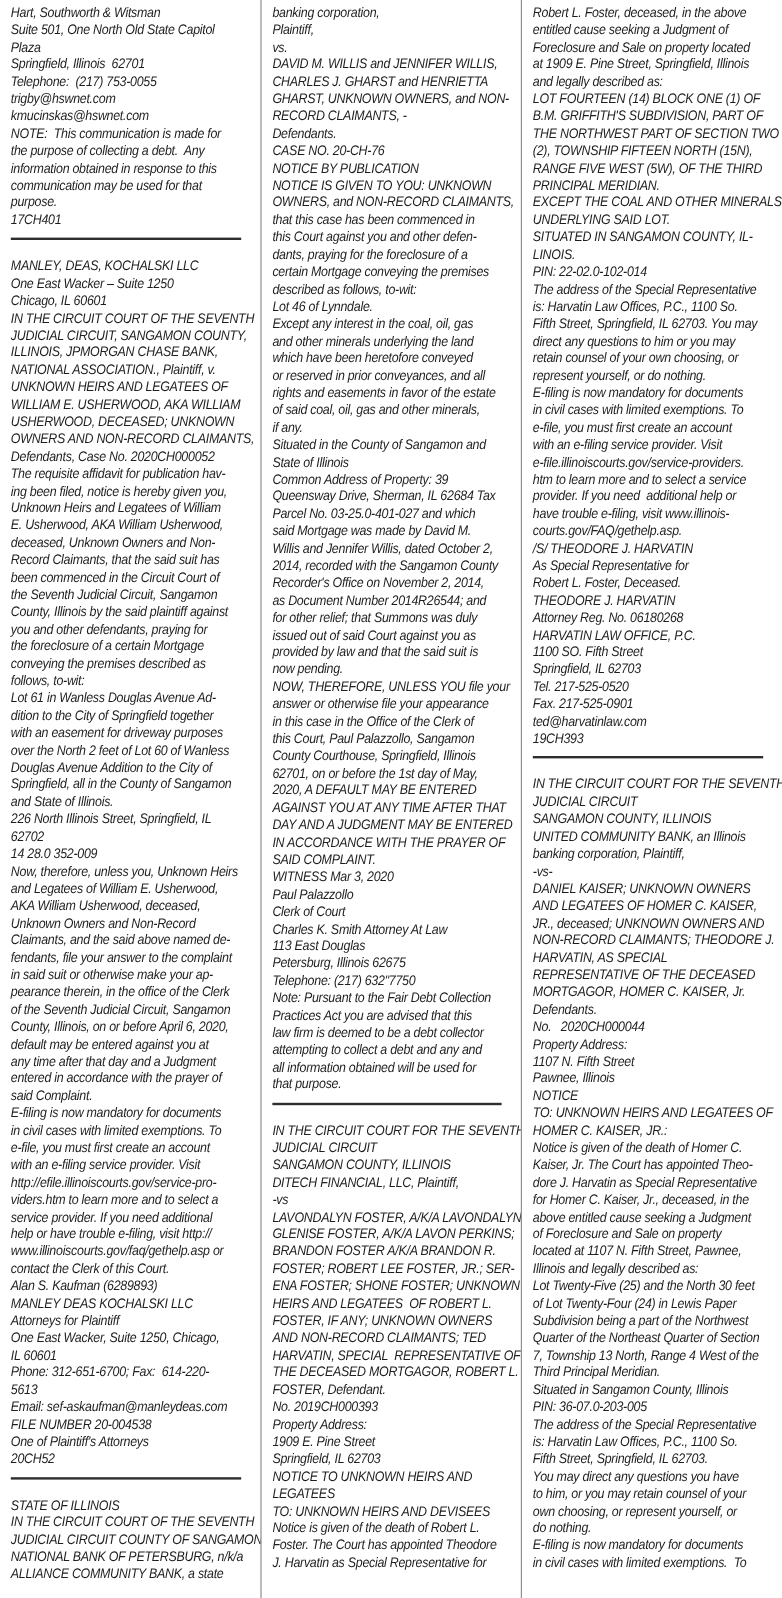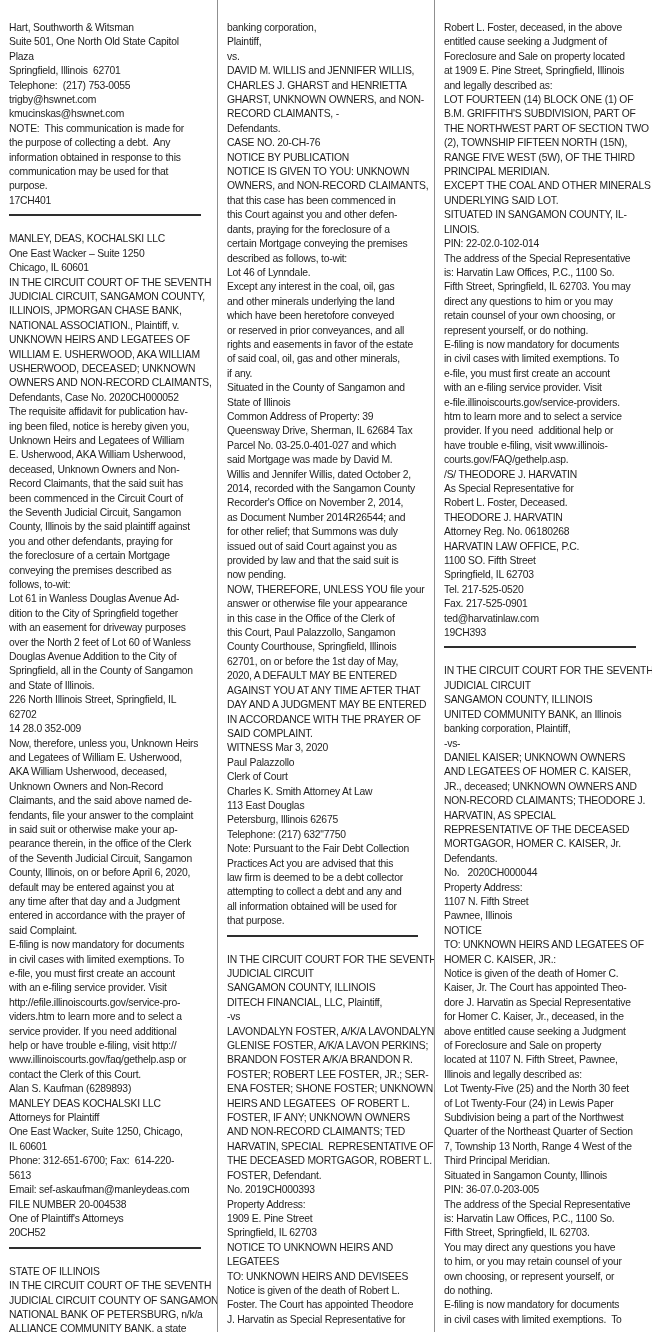--- a/index.html
+++ b/index.html
@@ -16,22 +16,23 @@
   }
   .page {
     display: flex;
     width: 652px;
     height: 1332px;
     background: #ffffff;
   }
   .col {
     box-sizing: border-box;
     width: 217px;
-    padding: 20px 4px 0 9px;
+    padding: 4px 4px 0 9px;
     overflow: hidden;
+    font-style: italic;
   }
   .col-rule {
     width: 1px;
     background: #8f8f8f;
     flex: 0 0 1px;
   }
   .notice {
     white-space: pre;
     font-size: 11.5px;
     line-height: 14.4px;

